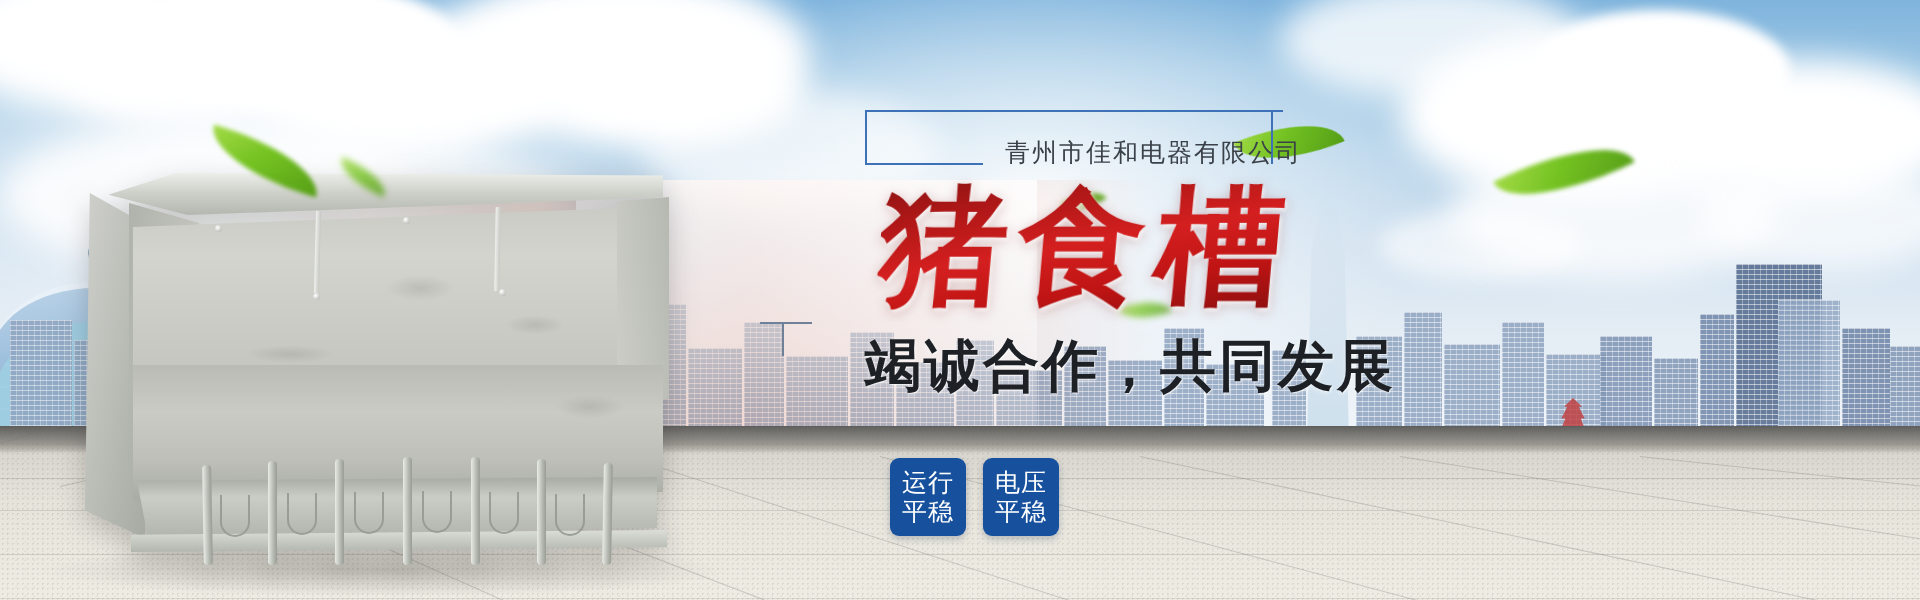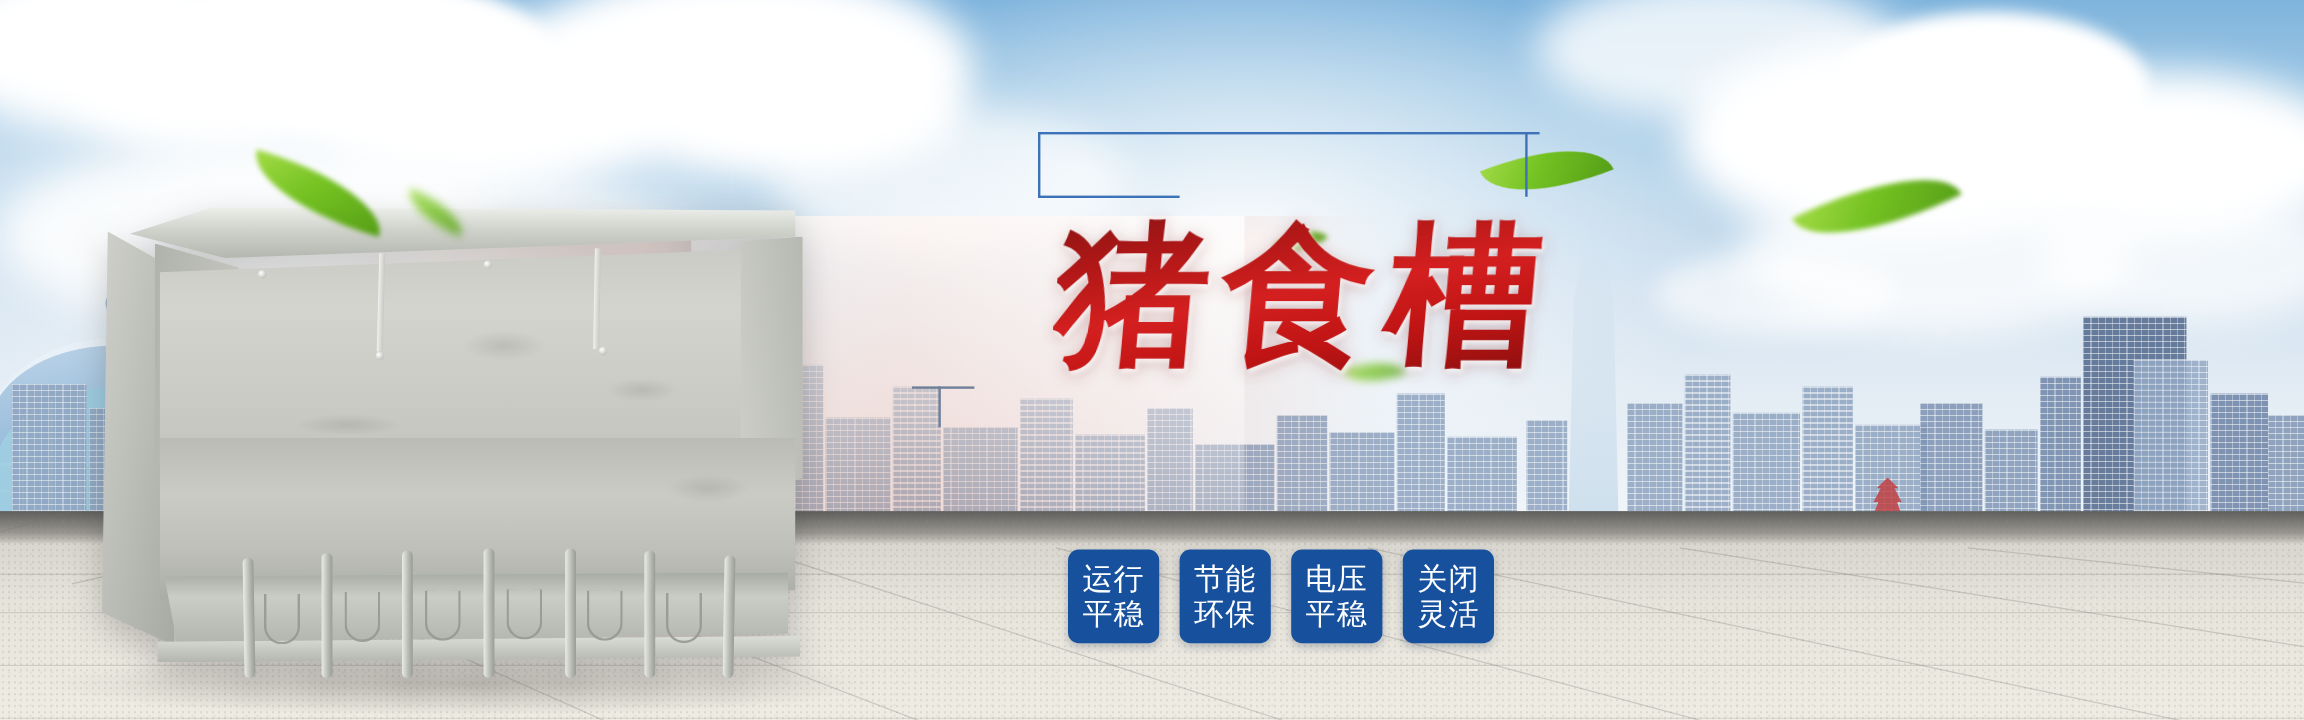--- a/index.html
+++ b/index.html
@@ -447,37 +447,31 @@
 
   <div class="copy">
 
     <div class="name-frame">
       <div class="nf-line nf-top"></div>
       <div class="nf-line nf-left"></div>
       <div class="nf-line nf-right"></div>
       <div class="nf-line nf-bot"></div>
     </div>
 
+    <div class="company-name">青州市佳和电器有限公司</div>
 
     <div class="main-title">猪食槽</div>
 
+    <div class="sub-title">竭诚合作，共同发展</div>
   </div>
 
   <div class="badges">
     <div class="badge">
       <span>运行</span>
       <span>平稳</span>
     </div>
     <div class="badge">
-      <span>节能</span>
-      <span>环保</span>
-    </div>
-    <div class="badge">
       <span>电压</span>
       <span>平稳</span>
     </div>
-    <div class="badge">
-      <span>关闭</span>
-      <span>灵活</span>
-    </div>
   </div>
 
 </div>
 
 </body></html>

